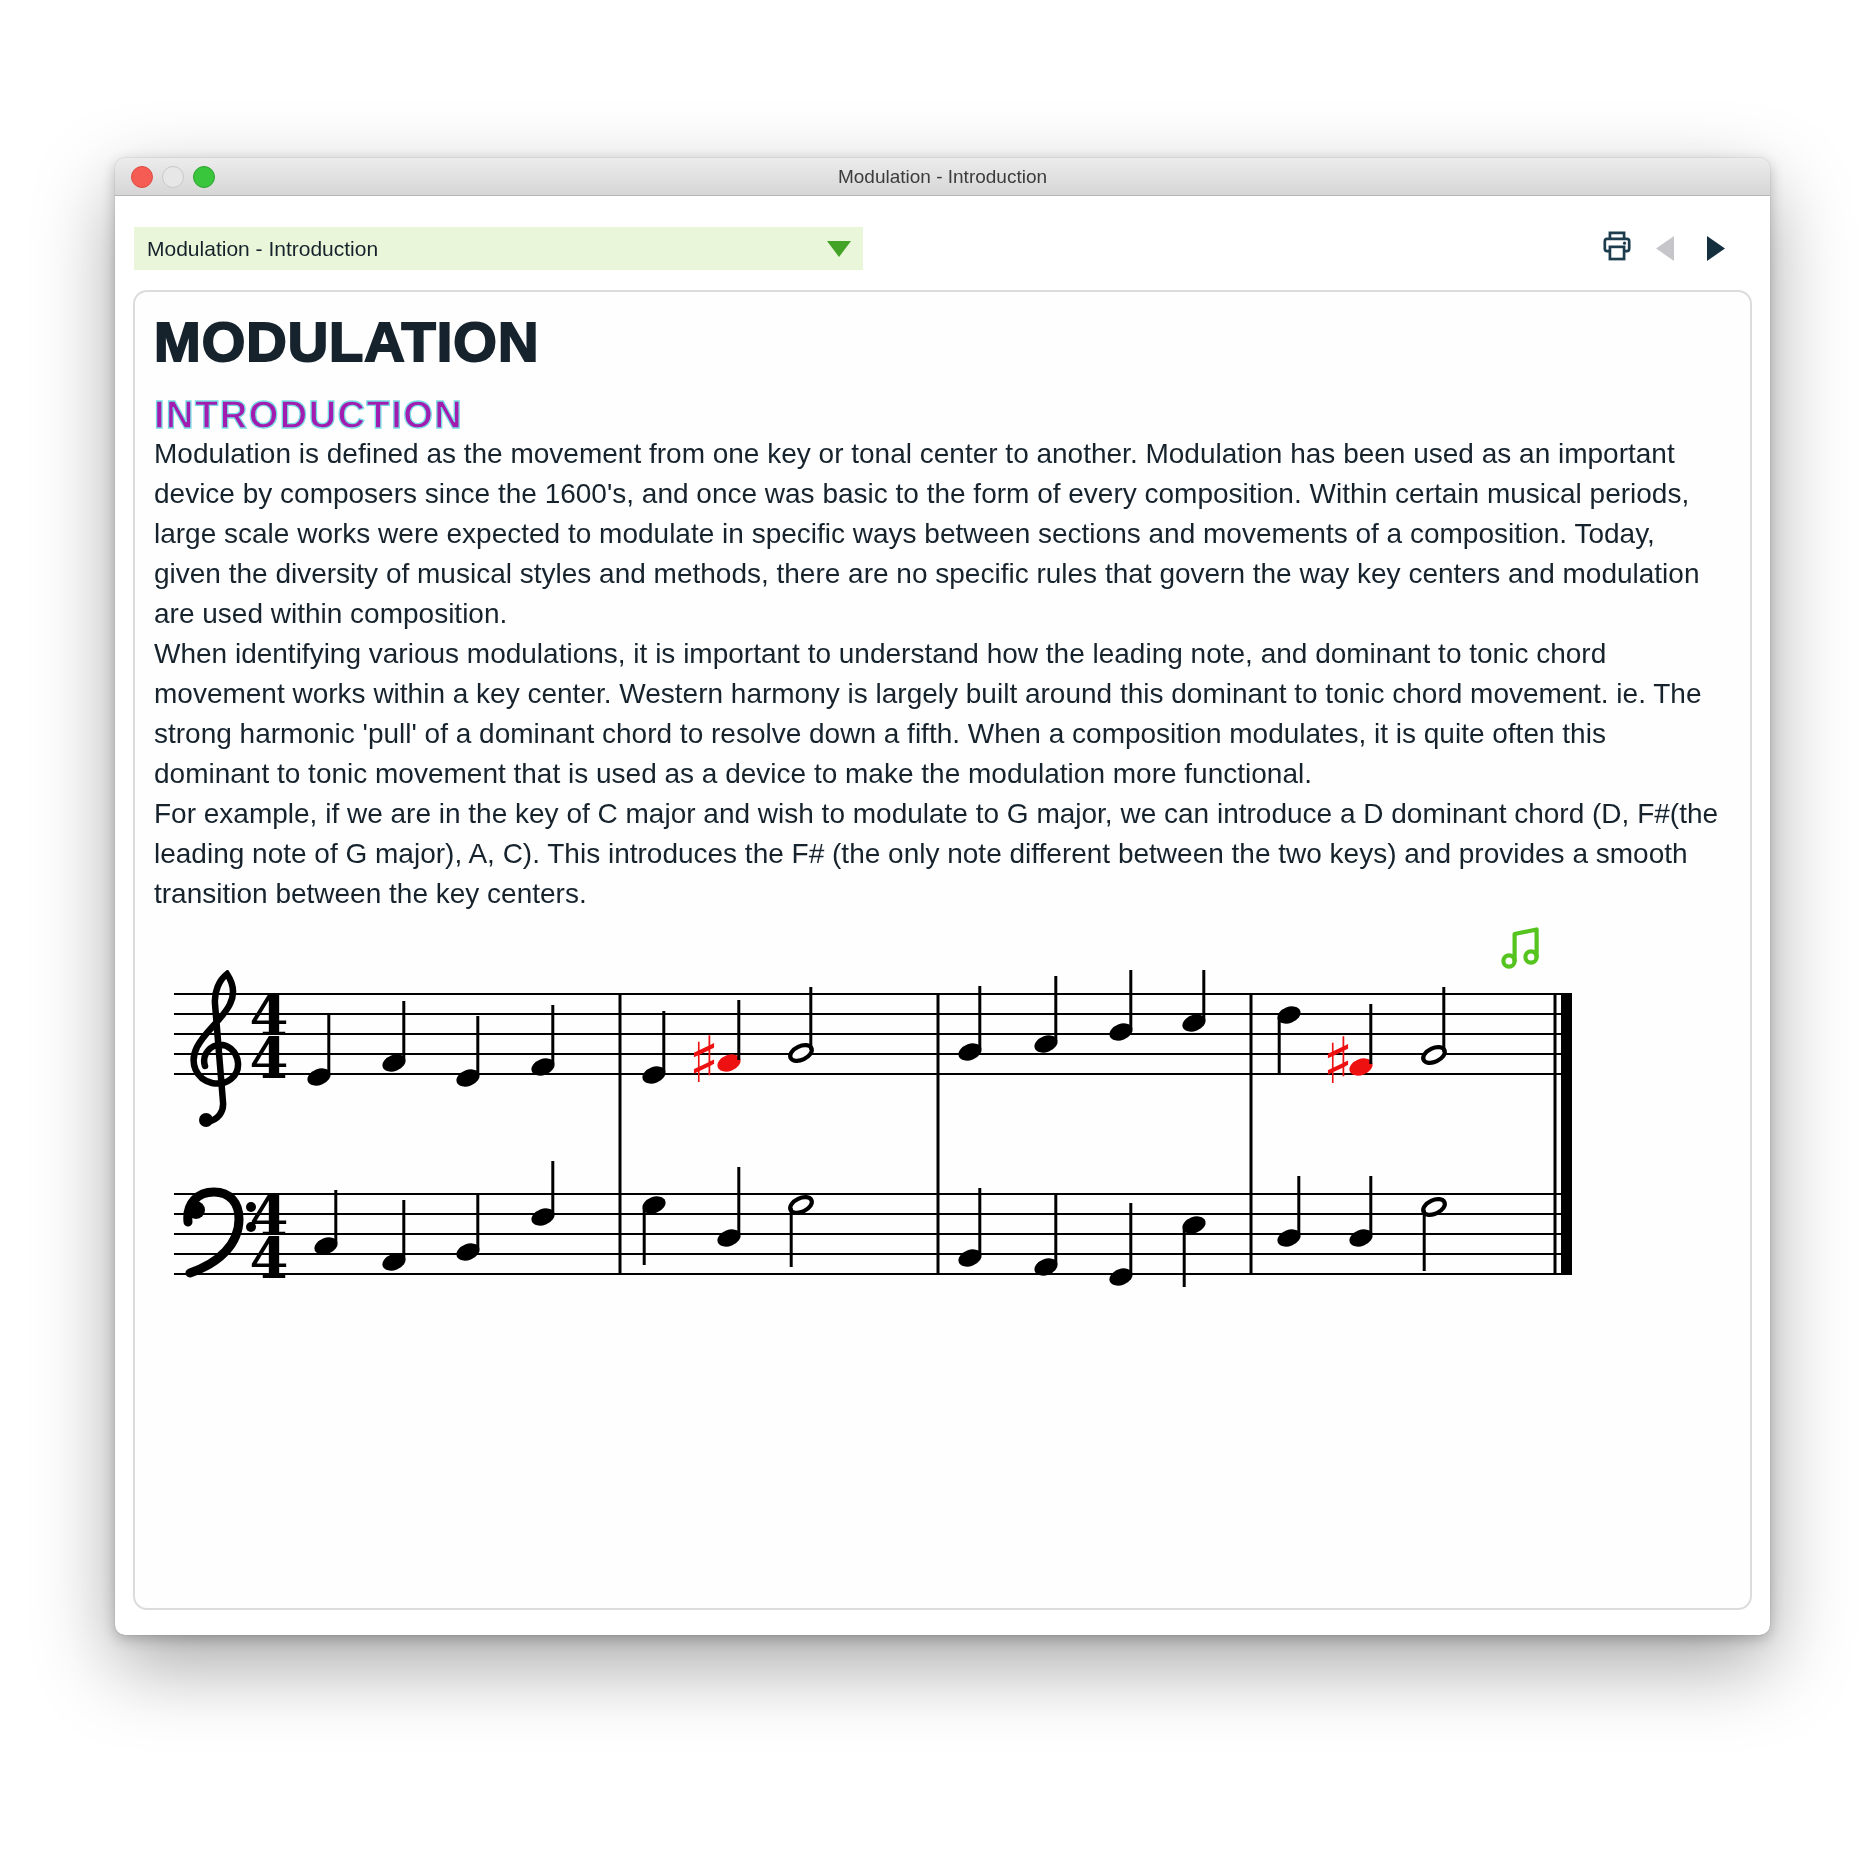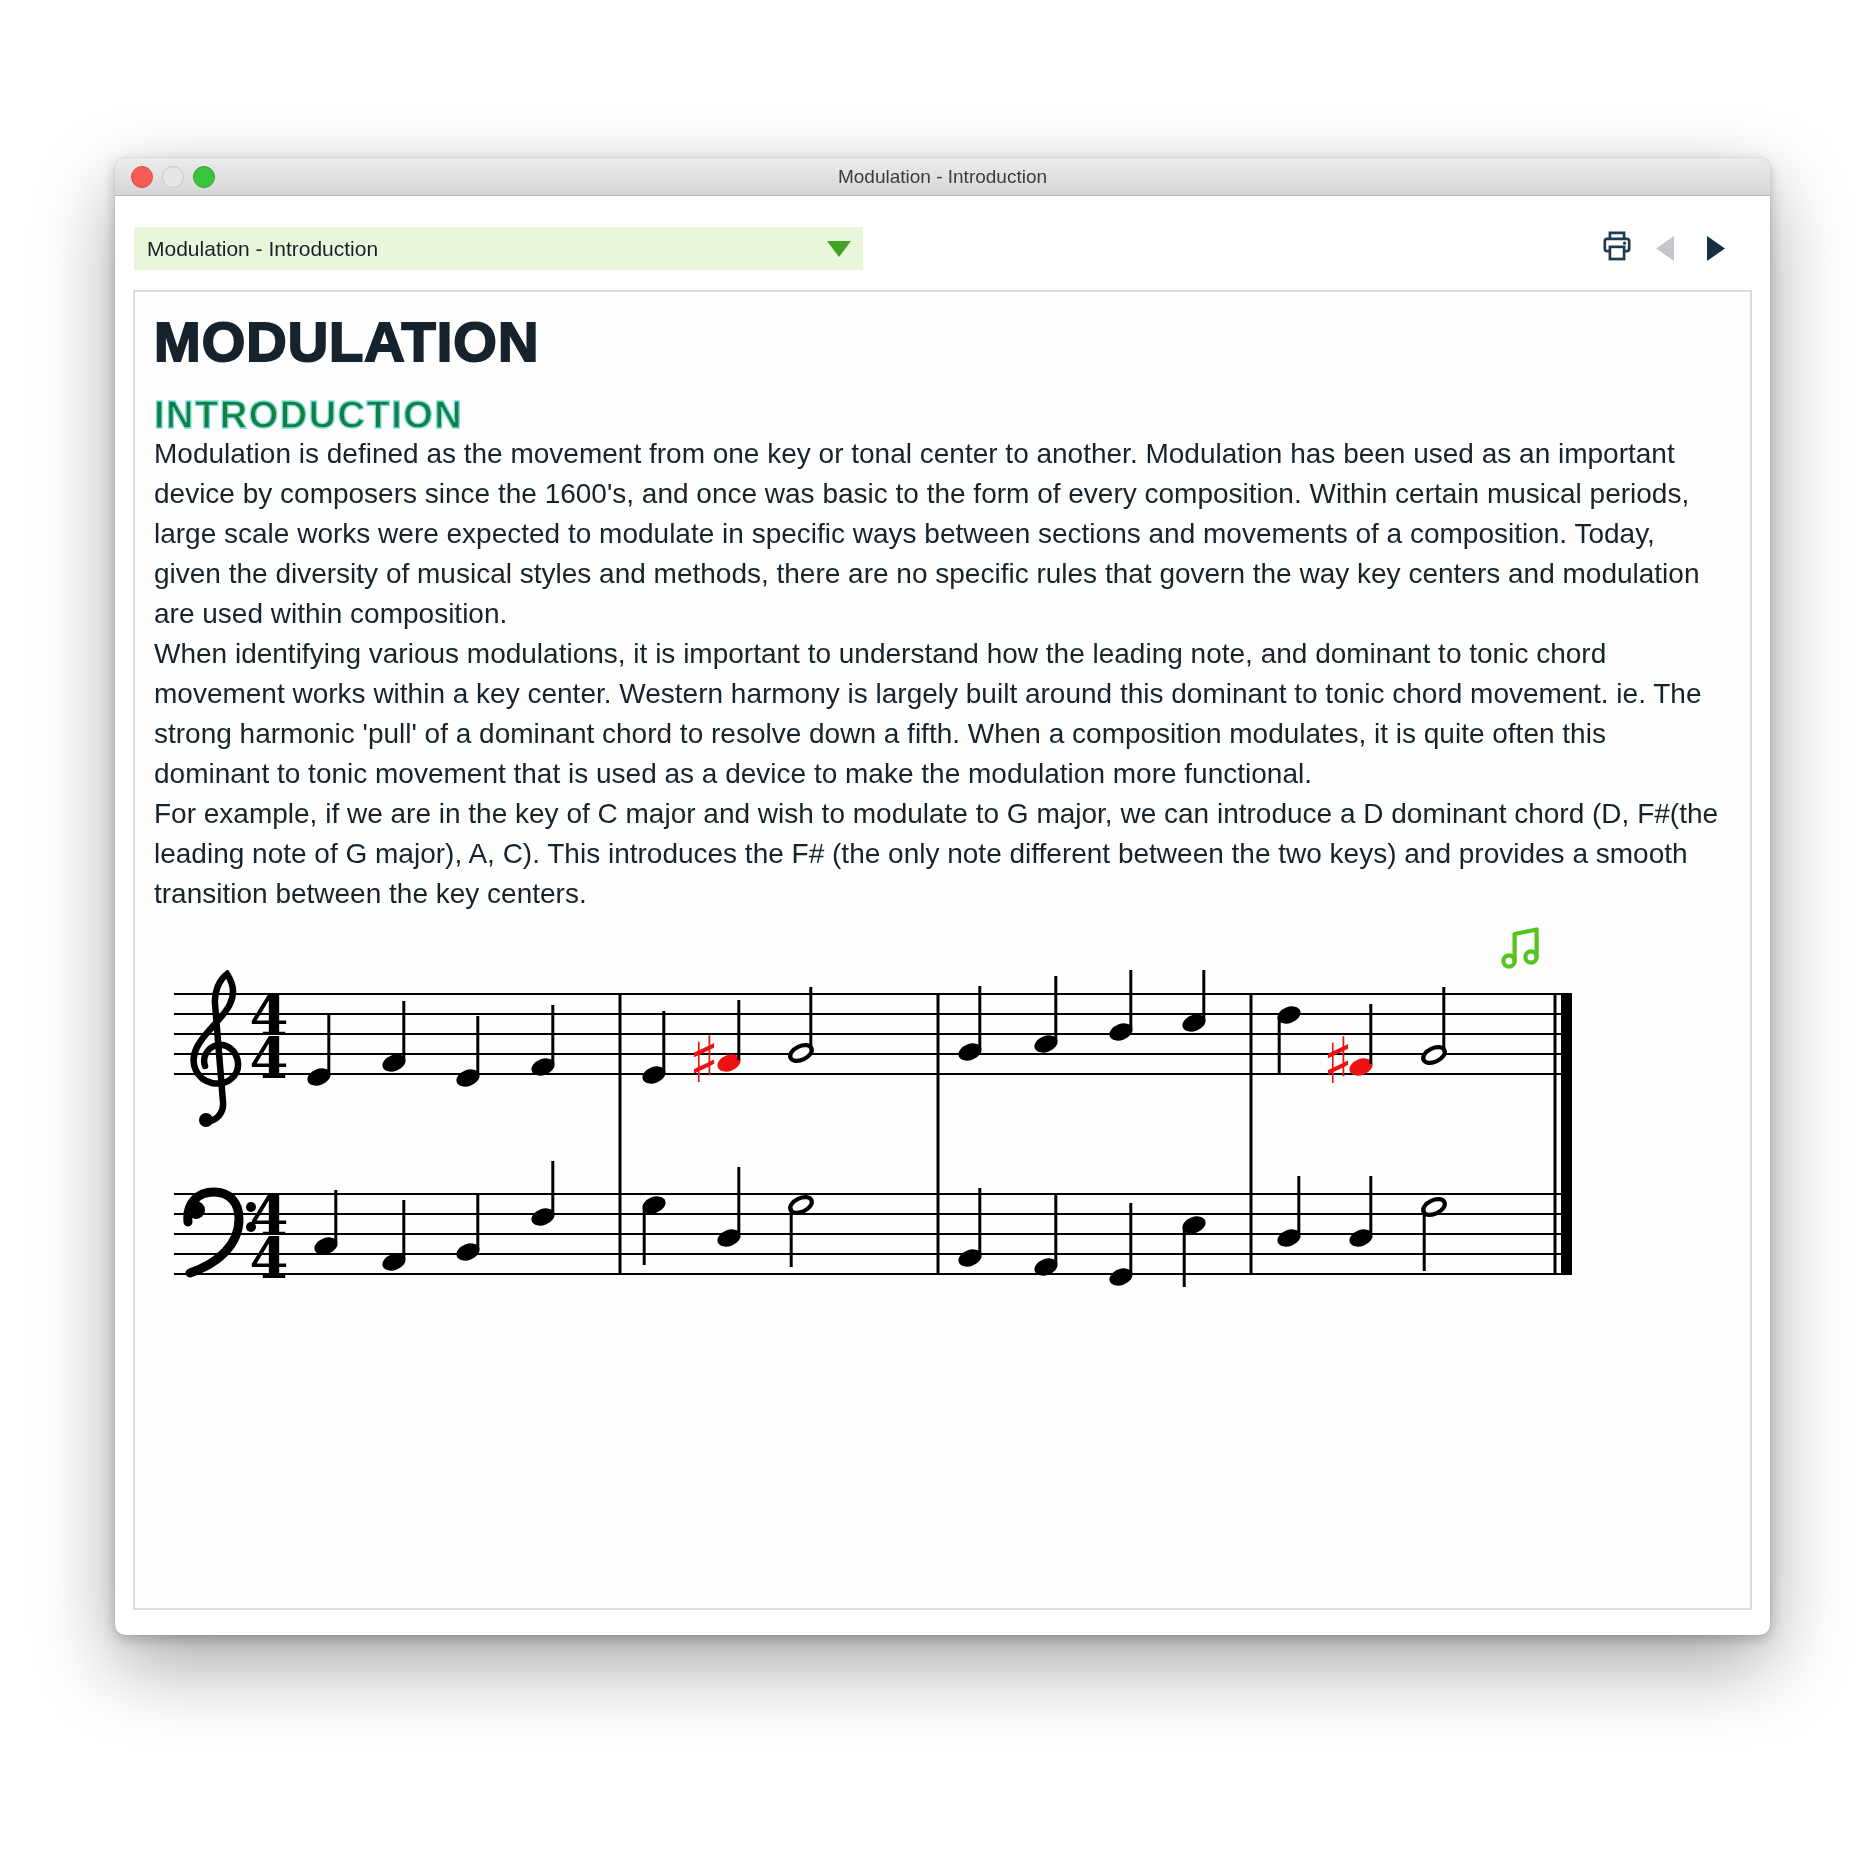--- a/index.html
+++ b/index.html
@@ -38,30 +38,30 @@
     border-left: 12px solid transparent; border-right: 12px solid transparent;
     border-top: 16px solid #42a326;
   }
   .icon-btn { position: absolute; background: none; border: none; cursor: pointer; padding: 0; }
   .btn-print { left: 1485px; top: 33px; width: 34px; height: 34px; }
   .btn-prev  { left: 1538px; top: 39px; width: 24px; height: 27px; }
   .btn-next  { left: 1589px; top: 39px; width: 24px; height: 27px; }
 
   .panel {
     position: absolute; left: 18px; top: 132px; width: 1619px; height: 1320px;
-    background: #fefefe; border: 2px solid #dcdcdc; border-radius: 0;
+    background: #fefefe; border: 2px solid #dcdcdc; border-radius: 14px;
     padding: 22px 19px 0 19px; overflow: hidden;
   }
   .h-main {
     font-size: 56px; line-height: 1.0; font-weight: bold; color: #16232d;
     letter-spacing: 1px; -webkit-text-stroke: 2px #16232d;
   }
   .h-sub {
     margin-top: 26px; font-size: 38px; line-height: 1.0; font-weight: bold;
-    color: #15803d; letter-spacing: 1.5px; -webkit-text-stroke: 1.3px #79dce2;
+    color: #a21caf; letter-spacing: 1.5px; -webkit-text-stroke: 1.3px #79dce2;
   }
   .panel p {
     max-width: 1565px;
     font-size: 28px; line-height: 40px; color: #16232d;
   }
   .audio-row {
     margin-top: 10px; height: 46px; display: flex;
     justify-content: flex-end; padding-right: 189px; align-items: flex-start;
   }
   .score-wrap { margin-left: 20px; margin-top: 0; }

